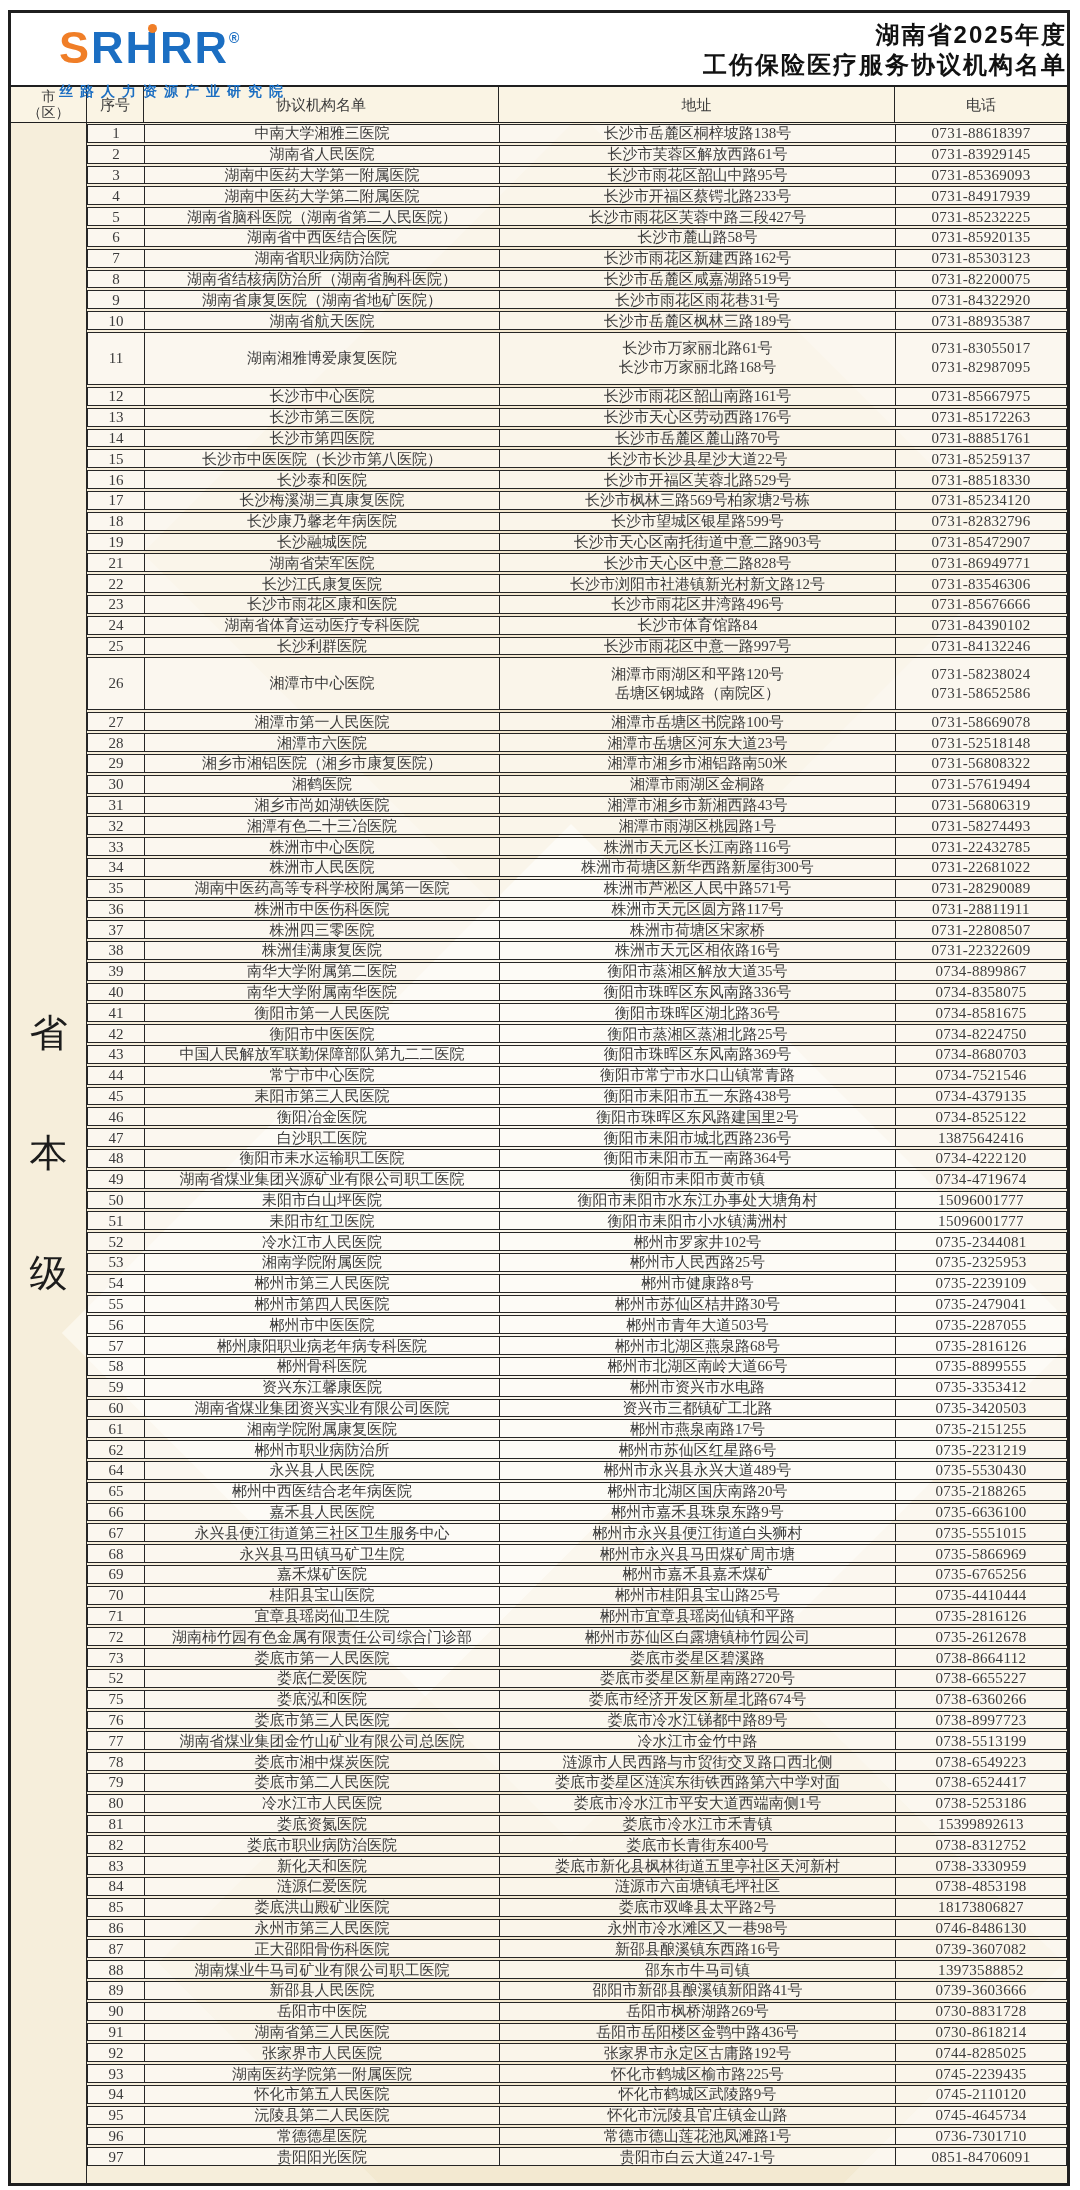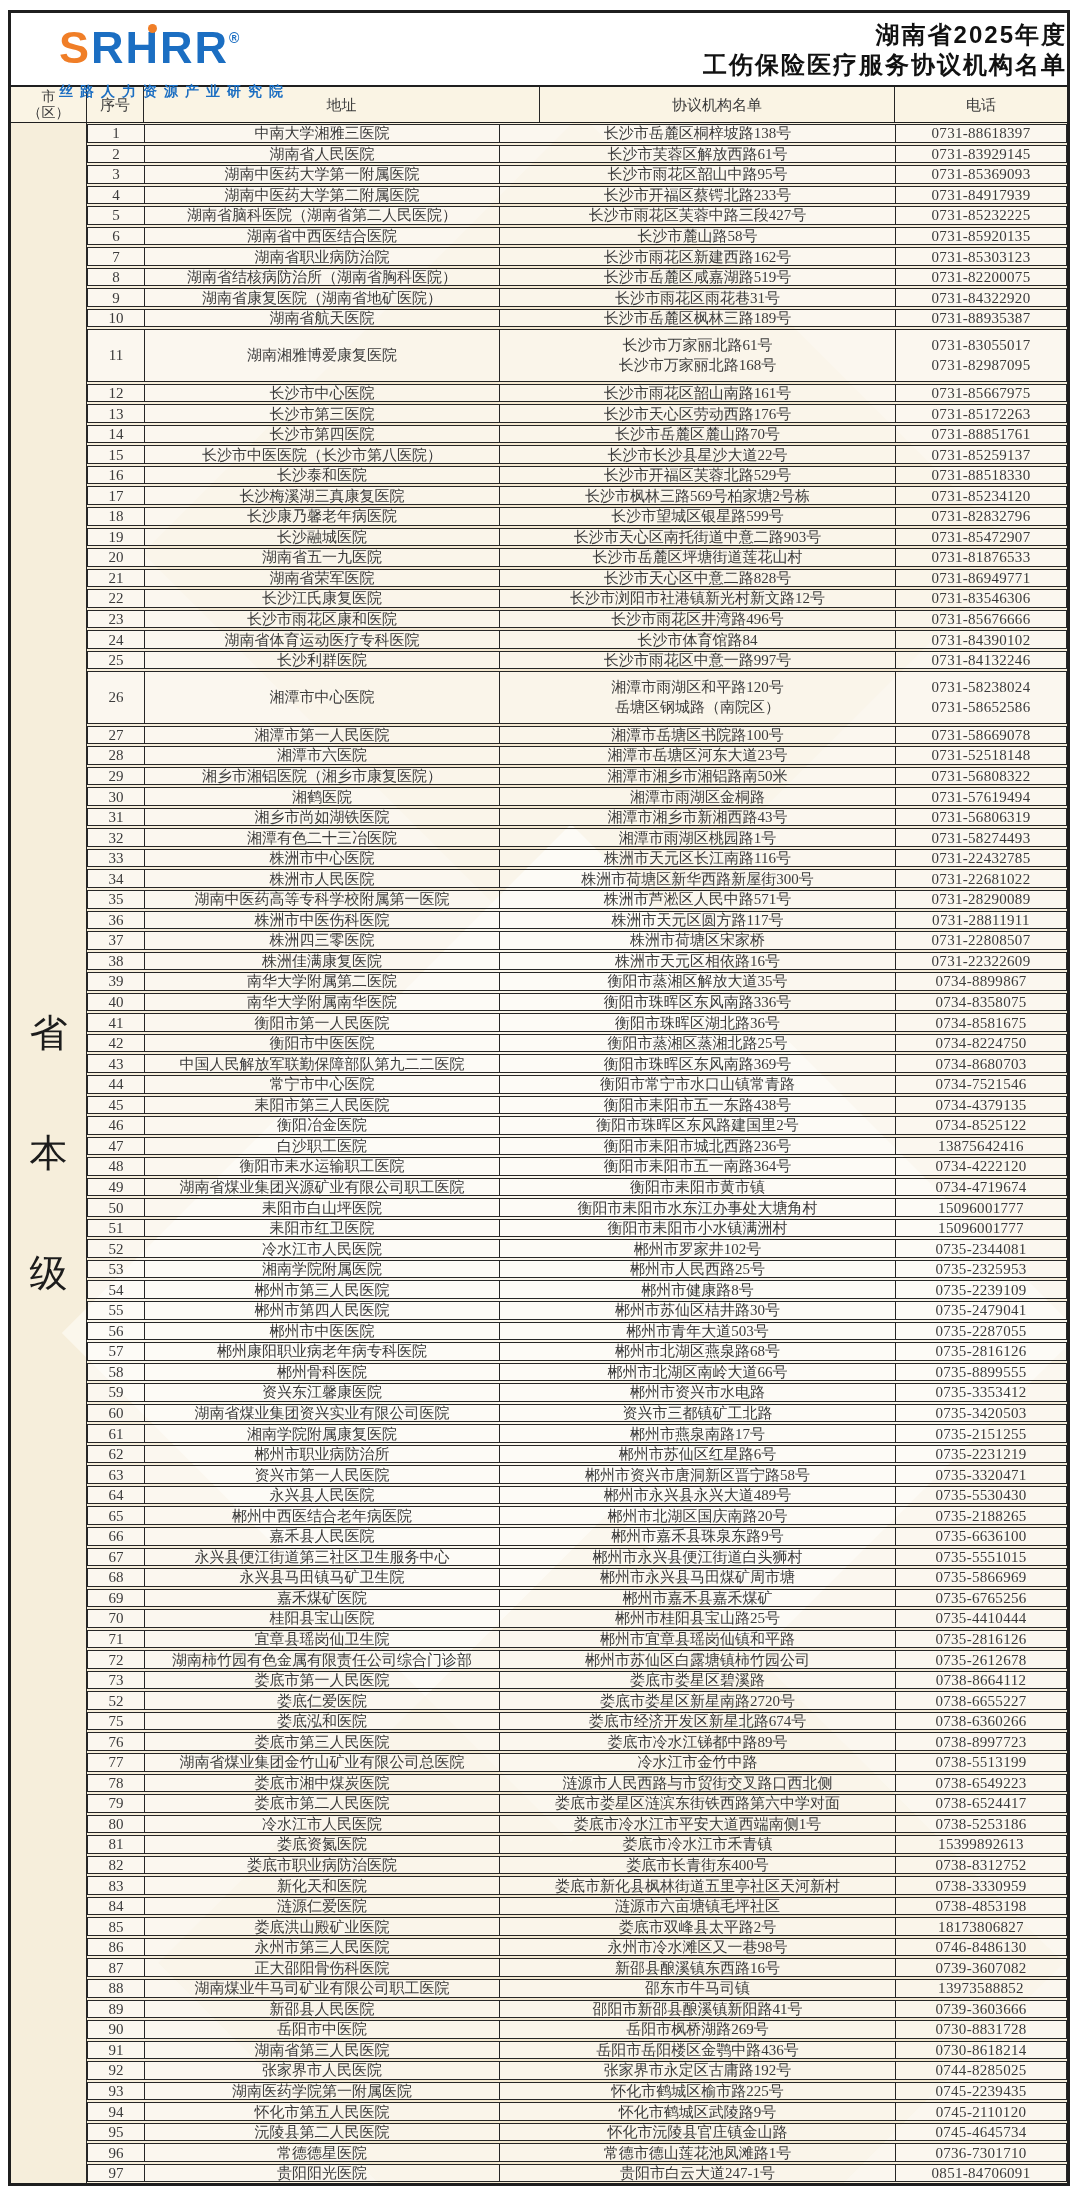--- a/index.html
+++ b/index.html
@@ -84,22 +84,22 @@
       <div class="titles">
         <div class="title-line">湖南省2025年度</div>
         <div class="title-line">工伤保险医疗服务协议机构名单</div>
       </div>
     </div>
 
     <div class="table-head">
       <div class="hc hc0">市
 （区）</div>
       <div class="hc hc1">序号</div>
+      <div class="hc hc2">协议机构名单</div>
       <div class="hc hc3">地址</div>
-      <div class="hc hc2">协议机构名单</div>
       <div class="hc hc4">电话</div>
     </div>
 
     <div class="table-body">
       <div class="wm wm1"></div>
       <div class="wm wm2"></div>
       <div class="wm wm3"></div>
 
       <div class="region-cell" id="region-cell">
           <span class="region-char">省</span>
@@ -217,26 +217,20 @@
             <div class="cell c3">长沙市望城区银星路599号</div>
             <div class="cell c4">0731-82832796</div>
           </div>
           <div class="row">
             <div class="cell c1">19</div>
             <div class="cell c2">长沙融城医院</div>
             <div class="cell c3">长沙市天心区南托街道中意二路903号</div>
             <div class="cell c4">0731-85472907</div>
           </div>
           <div class="row">
-            <div class="cell c1">20</div>
-            <div class="cell c2">湖南省五一九医院</div>
-            <div class="cell c3">长沙市岳麓区坪塘街道莲花山村</div>
-            <div class="cell c4">0731-81876533</div>
-          </div>
-          <div class="row">
             <div class="cell c1">21</div>
             <div class="cell c2">湖南省荣军医院</div>
             <div class="cell c3">长沙市天心区中意二路828号</div>
             <div class="cell c4">0731-86949771</div>
           </div>
           <div class="row">
             <div class="cell c1">22</div>
             <div class="cell c2">长沙江氏康复医院</div>
             <div class="cell c3">长沙市浏阳市社港镇新光村新文路12号</div>
             <div class="cell c4">0731-83546306</div>
@@ -477,26 +471,20 @@
             <div class="cell c3">郴州市燕泉南路17号</div>
             <div class="cell c4">0735-2151255</div>
           </div>
           <div class="row">
             <div class="cell c1">62</div>
             <div class="cell c2">郴州市职业病防治所</div>
             <div class="cell c3">郴州市苏仙区红星路6号</div>
             <div class="cell c4">0735-2231219</div>
           </div>
           <div class="row">
-            <div class="cell c1">63</div>
-            <div class="cell c2">资兴市第一人民医院</div>
-            <div class="cell c3">郴州市资兴市唐洞新区晋宁路58号</div>
-            <div class="cell c4">0735-3320471</div>
-          </div>
-          <div class="row">
             <div class="cell c1">64</div>
             <div class="cell c2">永兴县人民医院</div>
             <div class="cell c3">郴州市永兴县永兴大道489号</div>
             <div class="cell c4">0735-5530430</div>
           </div>
           <div class="row">
             <div class="cell c1">65</div>
             <div class="cell c2">郴州中西医结合老年病医院</div>
             <div class="cell c3">郴州市北湖区国庆南路20号</div>
             <div class="cell c4">0735-2188265</div>

